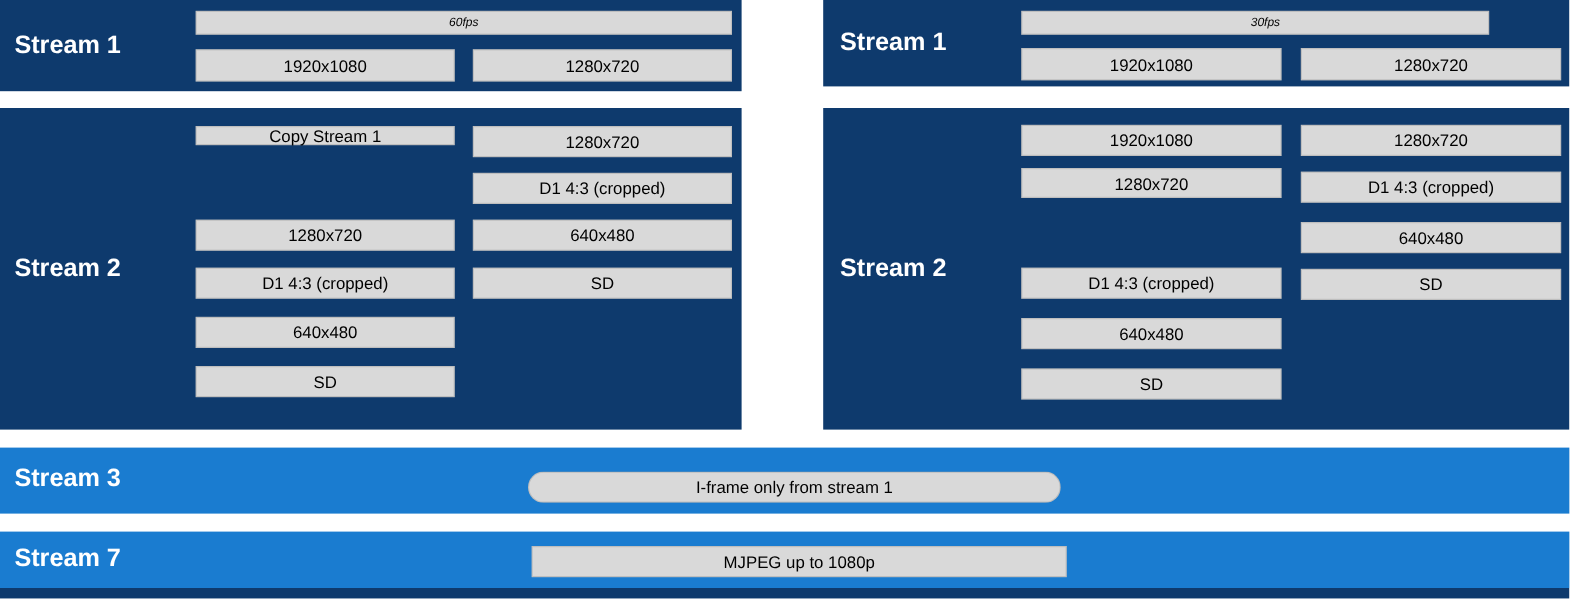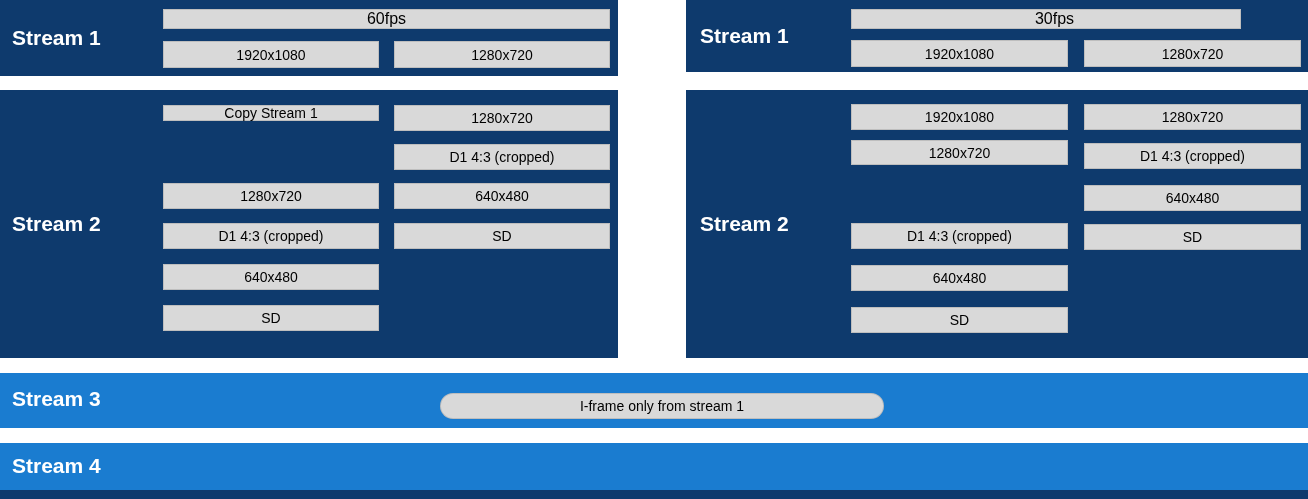--- a/index.html
+++ b/index.html
@@ -35,21 +35,21 @@
     background:#d9d9d9;
     color:#000000;
     font-size:14px;
     display:flex;
     align-items:center;
     justify-content:center;
     white-space:nowrap;
     box-sizing:border-box;
     border:1px solid rgba(0,0,0,0.12);
   }
-  .box.small{font-size:16px;}
+  .box.small{font-size:10px;font-style:italic;}
 </style>
 </head>
 <body>
 
 <div class="canvas">
 
   <section class="panel" style="left:0;top:0;width:618px;height:76px;">
     <span class="slabel" style="left:12px;top:26px;">Stream 1</span>
     <div class="box small" style="left:163px;top:9px;width:447px;height:20px;">60fps</div>
     <div class="box" style="left:163px;top:41px;width:216px;height:27px;">1920x1080</div>
@@ -92,18 +92,19 @@
     <div class="box" style="left:398px;top:95px;width:217px;height:26px;">640x480</div>
     <div class="box" style="left:398px;top:134px;width:217px;height:26px;">SD</div>
   </section>
 
   <section class="bar" style="left:0;top:373px;width:1308px;height:55px;">
     <span class="slabel" style="left:12px;top:14px;">Stream 3</span>
     <div class="box" style="left:440px;top:20px;width:444px;height:26px;border-radius:13px;">I-frame only from stream 1</div>
   </section>
 
   <section class="bar" style="left:0;top:443px;width:1308px;height:47px;">
-    <span class="slabel" style="left:12px;top:11px;">Stream 4</span>
+    <span class="slabel" style="left:12px;top:11px;">Stream 7</span>
+    <div class="box" style="left:443px;top:12px;width:446px;height:26px;">MJPEG up to 1080p</div>
   </section>
 
   <div class="strip" style="left:0;top:490px;width:1308px;height:9px;"></div>
 
 </div>
 
 </body></html>

